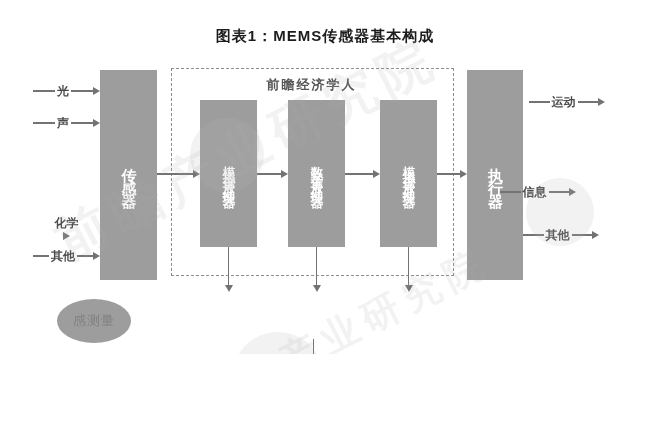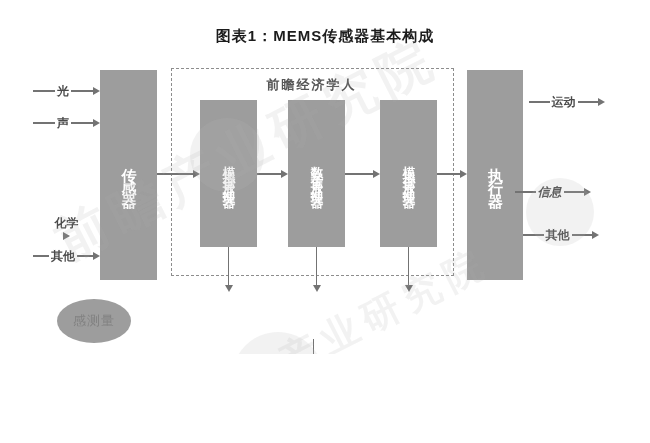--- a/index.html
+++ b/index.html
@@ -150,21 +150,21 @@
   <div class="gblock" style="left:467px;top:70px;width:56px;height:210px;">
     <span class="vtext big">执行器</span>
   </div>
 
   <div class="iorow" style="left:529px;top:93px;width:76px;">
     <div class="ln"></div>
     <div class="lbl">运动</div>
     <div class="ln"></div>
     <div class="head-r"></div>
   </div>
-  <div class="iorow" style="left:515px;top:183px;width:76px;font-style:italic;">
+  <div class="iorow" style="left:500px;top:183px;width:76px;">
     <div class="ln"></div>
     <div class="lbl">信息</div>
     <div class="ln"></div>
     <div class="head-r"></div>
   </div>
   <div class="iorow" style="left:523px;top:226px;width:76px;">
     <div class="ln"></div>
     <div class="lbl">其他</div>
     <div class="ln"></div>
     <div class="head-r"></div>

